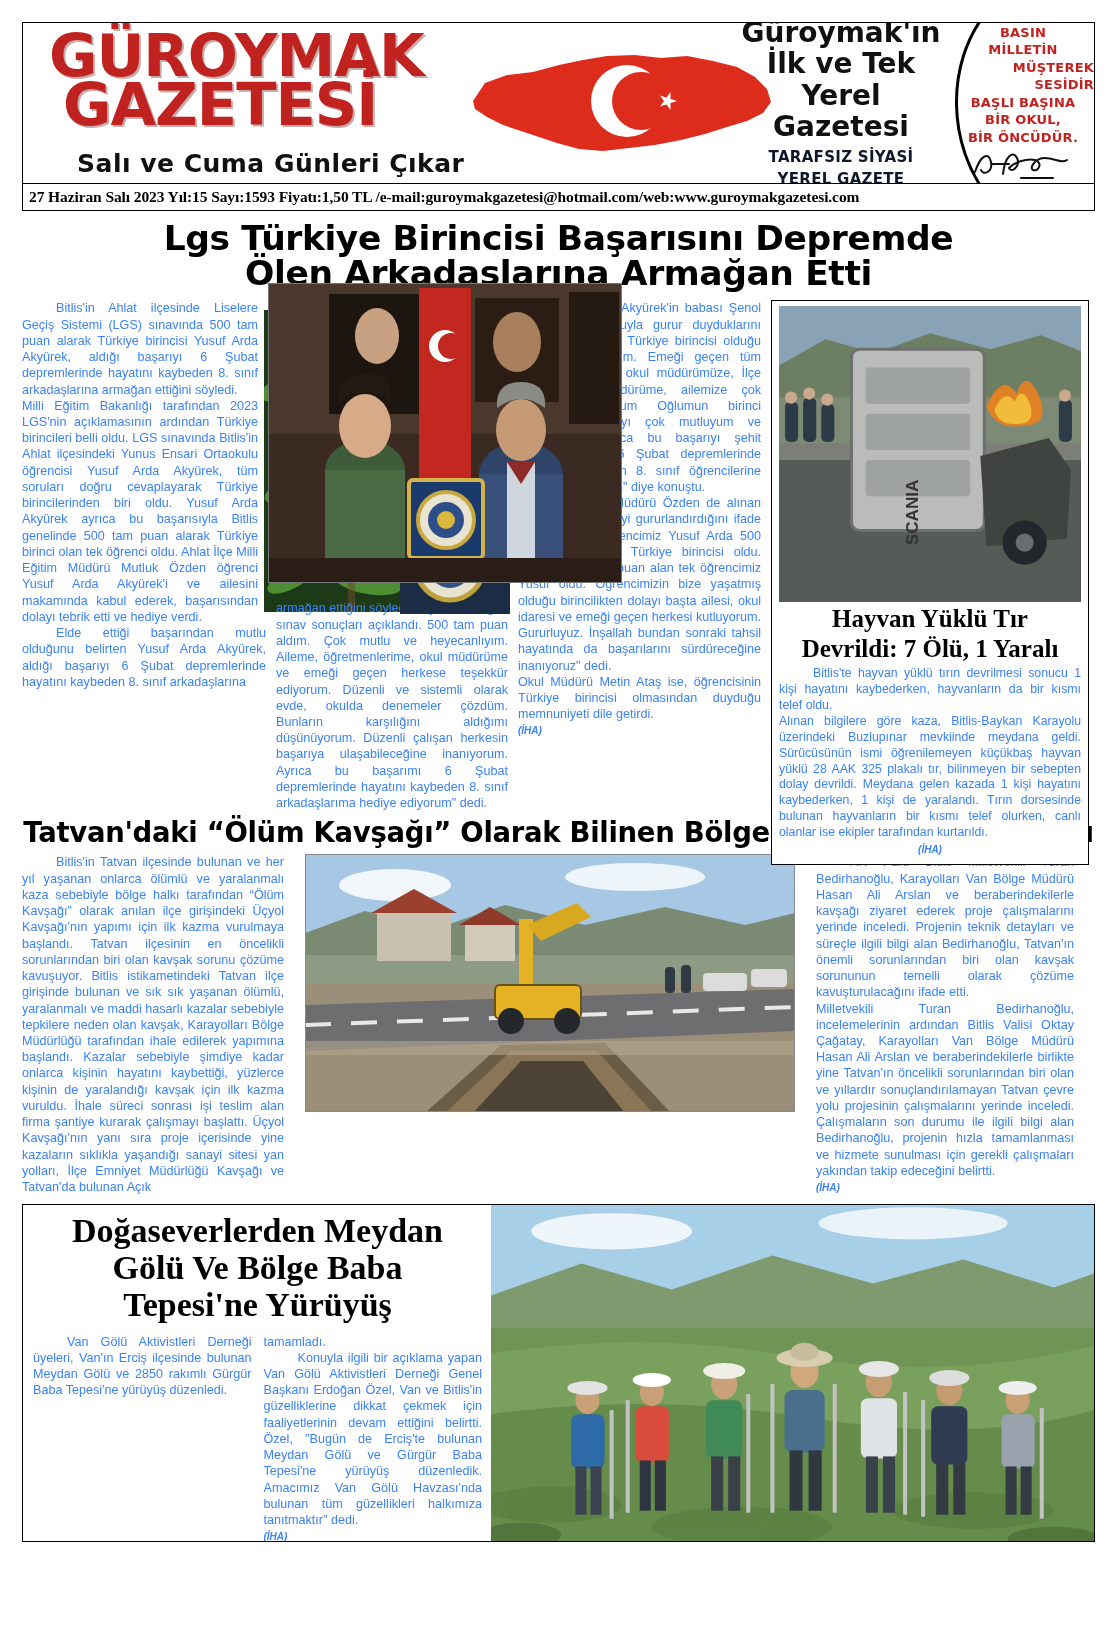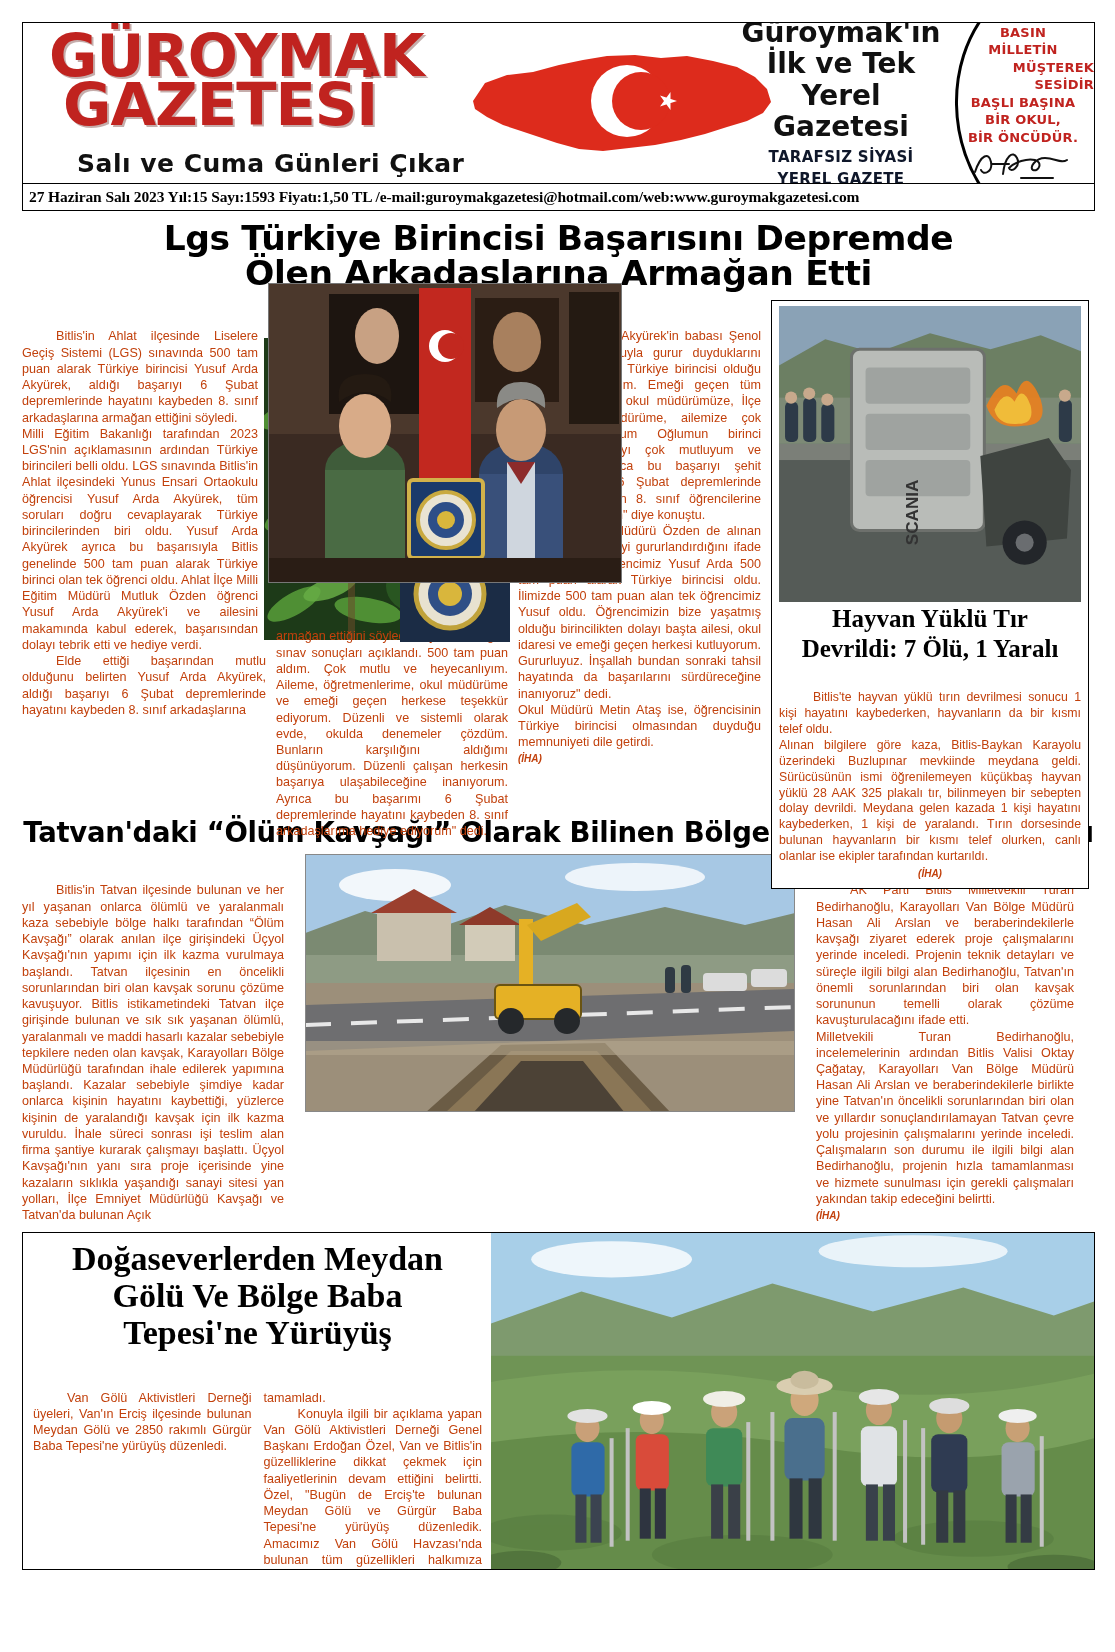--- a/index.html
+++ b/index.html
@@ -135,22 +135,21 @@
     font-family: "DejaVu Sans", sans-serif;
     font-weight: bold;
     text-align: center;
     line-height: 1.02;
     color: #000;
   }
   .body-txt {
     font-size: 12.6px;
     line-height: 1.29;
     text-align: justify;
-    color: #c2410c;
-    margin-top: 28px;
+    color: #3b82f6;
   }
   .body-txt p { margin: 0; }
   .body-txt p.ind { text-indent: 34px; }
   .iha { font-style: italic; font-weight: bold; font-size: 10px; }
 
   
   .story1 { margin-top: 10px; position: relative; }
   .story1 .hl { font-size: 34.5px; letter-spacing: -.4px; }
   .s1-cols {
     display: flex;

